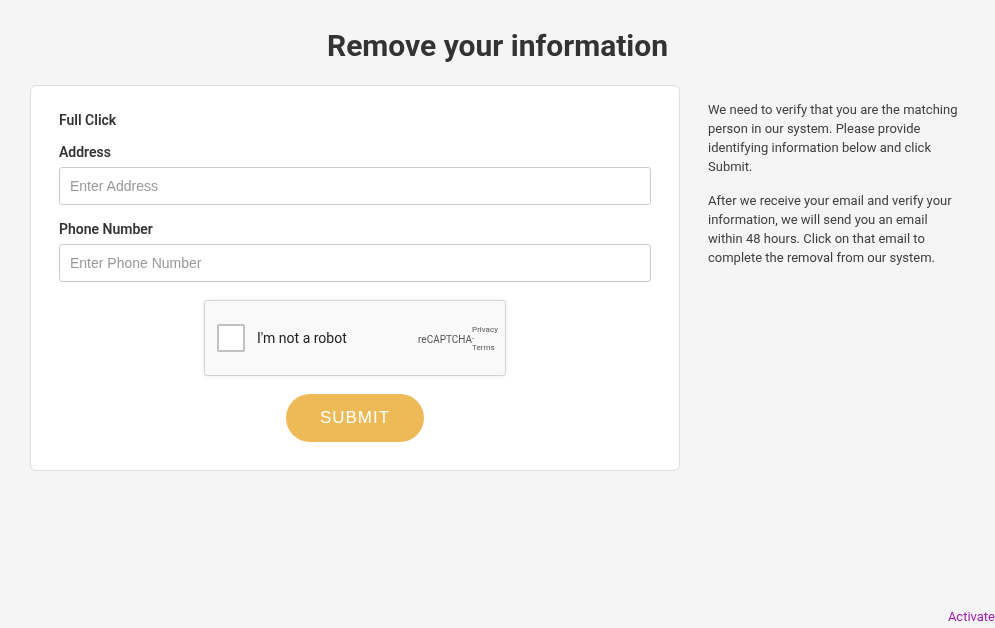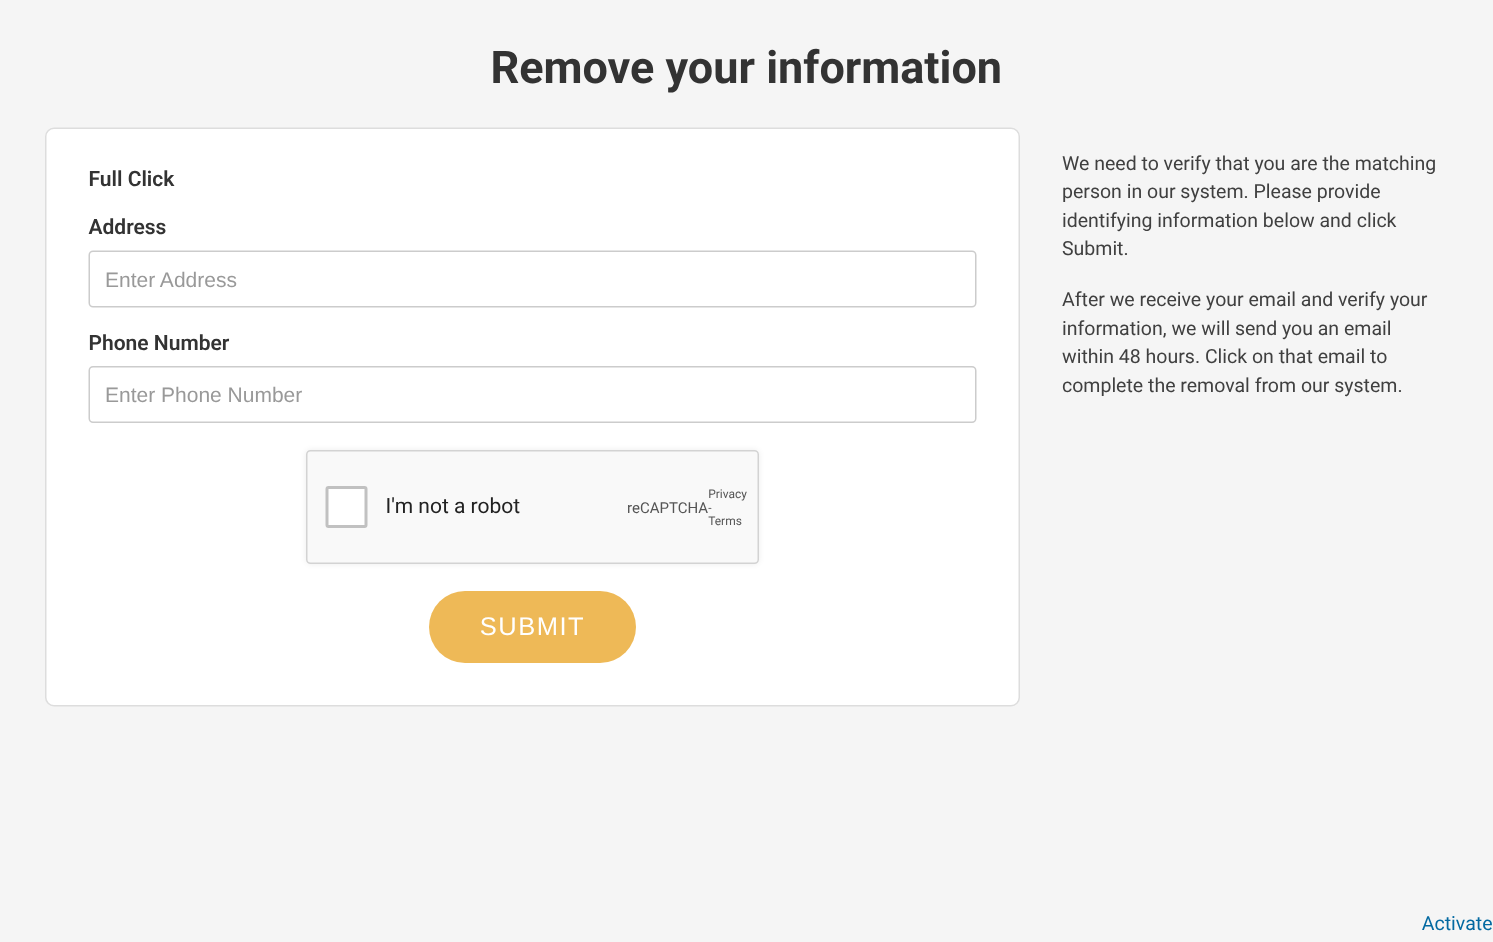--- a/index.html
+++ b/index.html
@@ -148,21 +148,21 @@
       font-size: 13px;
       color: #404040;
       line-height: 1.45;
       margin-bottom: 16px;
     }
     .watermark {
       position: absolute;
       bottom: 4px;
       right: 0;
       font-size: 13px;
-      color: #0369a1;
+      color: #a21caf;
     }
   </style>
 </head>
 <body>
 
 <h1 class="page-title">Remove your information</h1>
 
 <div class="content">
   <div class="form-card">
 

